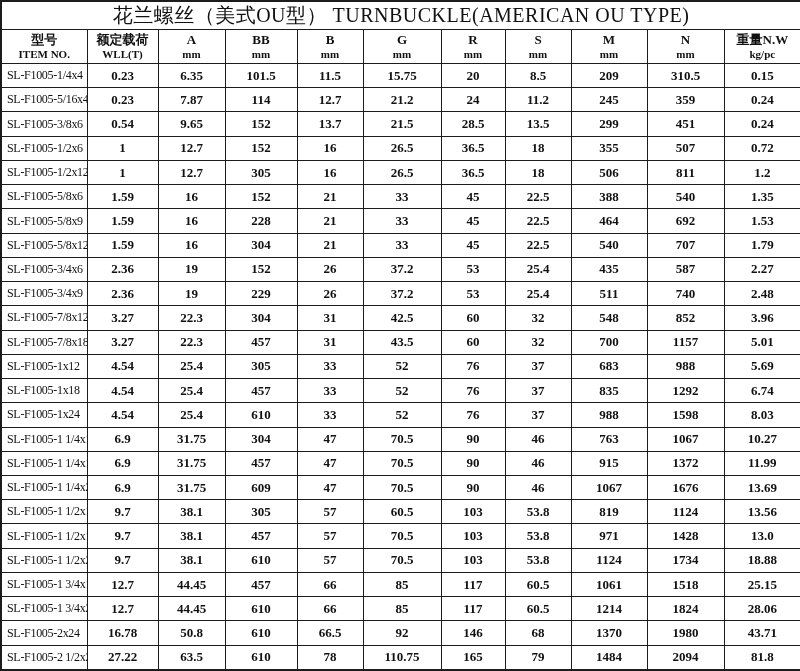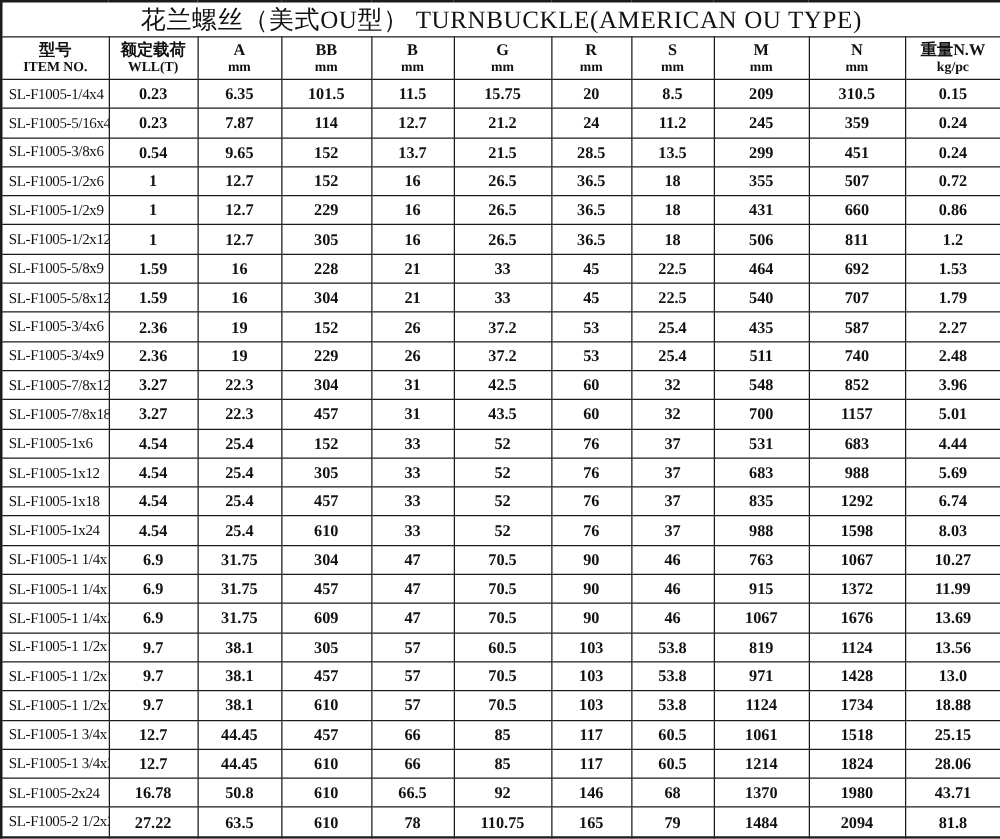--- a/index.html
+++ b/index.html
@@ -173,46 +173,46 @@
           <td>152</td>
           <td>16</td>
           <td>26.5</td>
           <td>36.5</td>
           <td>18</td>
           <td>355</td>
           <td>507</td>
           <td>0.72</td>
         </tr>
         <tr>
-          <td class="item">SL-F1005-1/2x9</td>
-          <td>1</td>
-          <td>12.7</td>
-          <td>229</td>
-          <td>16</td>
-          <td>26.5</td>
-          <td>36.5</td>
-          <td>18</td>
-          <td>431</td>
-          <td>660</td>
-          <td>0.86</td>
-        </tr>
-        <tr>
           <td class="item">SL-F1005-1/2x12</td>
           <td>1</td>
           <td>12.7</td>
           <td>305</td>
           <td>16</td>
           <td>26.5</td>
           <td>36.5</td>
           <td>18</td>
           <td>506</td>
           <td>811</td>
           <td>1.2</td>
         </tr>
         <tr>
+          <td class="item">SL-F1005-5/8x6</td>
+          <td>1.59</td>
+          <td>16</td>
+          <td>152</td>
+          <td>21</td>
+          <td>33</td>
+          <td>45</td>
+          <td>22.5</td>
+          <td>388</td>
+          <td>540</td>
+          <td>1.35</td>
+        </tr>
+        <tr>
           <td class="item">SL-F1005-5/8x9</td>
           <td>1.59</td>
           <td>16</td>
           <td>228</td>
           <td>21</td>
           <td>33</td>
           <td>45</td>
           <td>22.5</td>
           <td>464</td>
           <td>692</td>
@@ -277,33 +277,20 @@
           <td>457</td>
           <td>31</td>
           <td>43.5</td>
           <td>60</td>
           <td>32</td>
           <td>700</td>
           <td>1157</td>
           <td>5.01</td>
         </tr>
         <tr>
-          <td class="item">SL-F1005-1x6</td>
-          <td>4.54</td>
-          <td>25.4</td>
-          <td>152</td>
-          <td>33</td>
-          <td>52</td>
-          <td>76</td>
-          <td>37</td>
-          <td>531</td>
-          <td>683</td>
-          <td>4.44</td>
-        </tr>
-        <tr>
           <td class="item">SL-F1005-1x12</td>
           <td>4.54</td>
           <td>25.4</td>
           <td>305</td>
           <td>33</td>
           <td>52</td>
           <td>76</td>
           <td>37</td>
           <td>683</td>
           <td>988</td>

